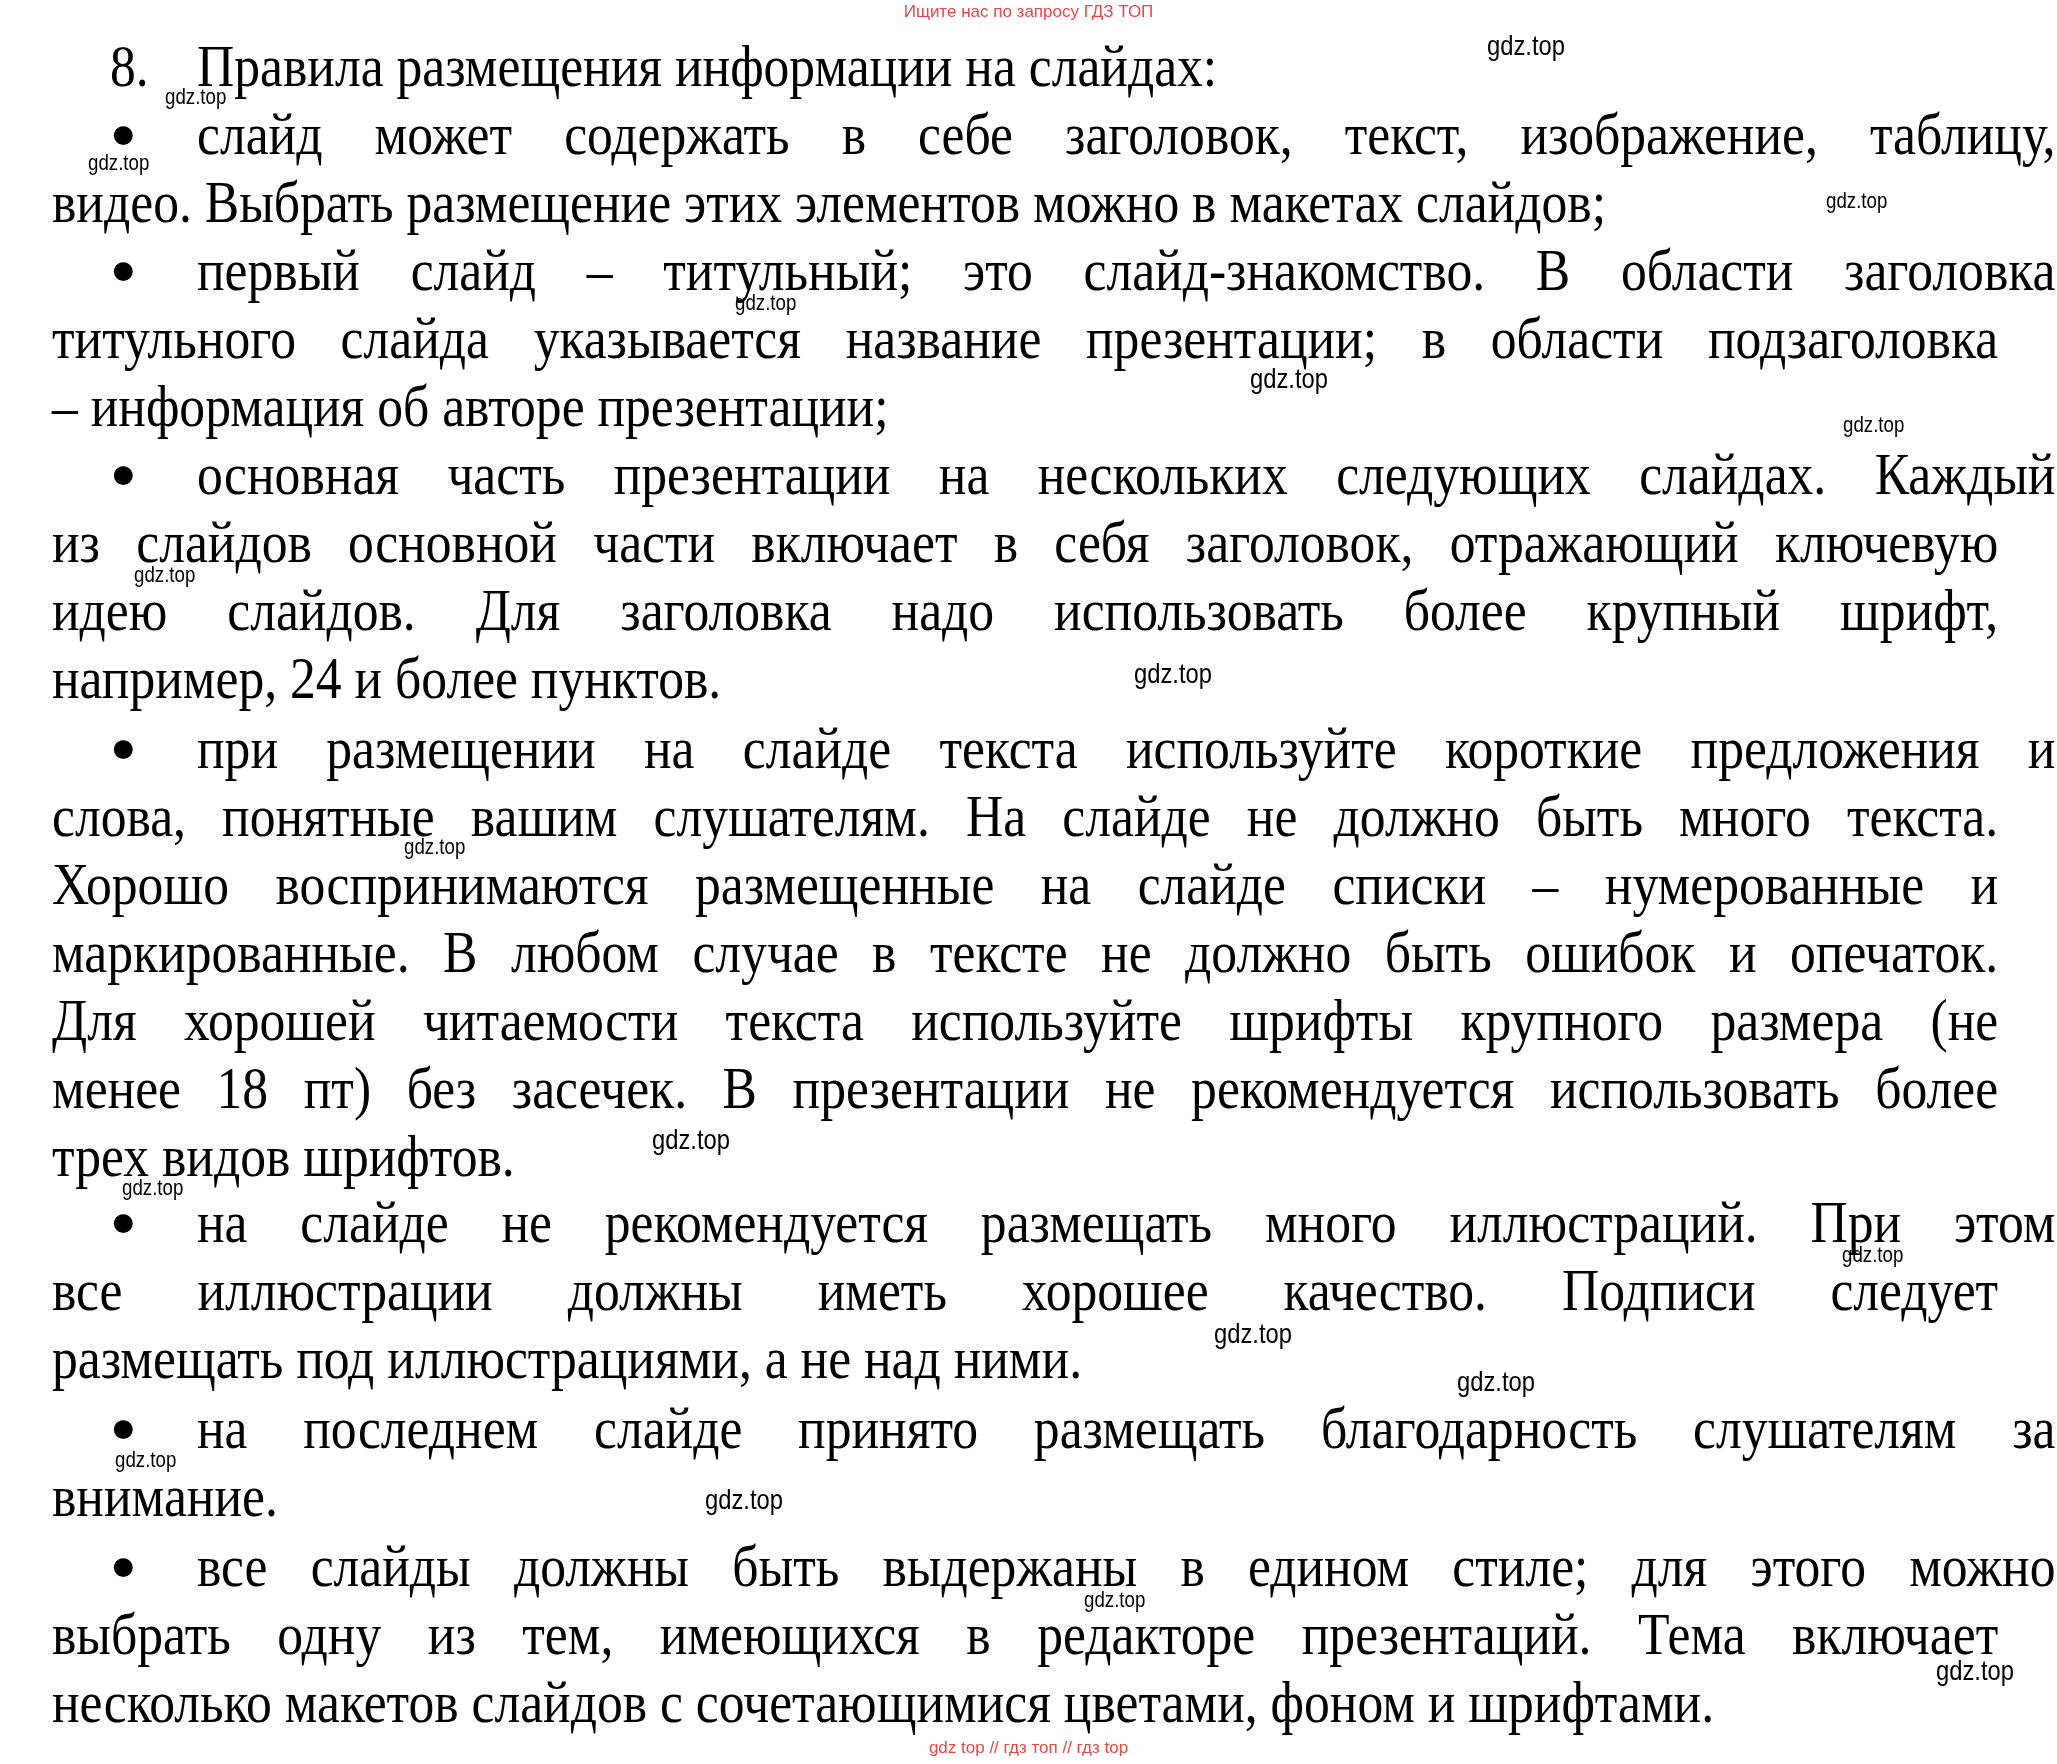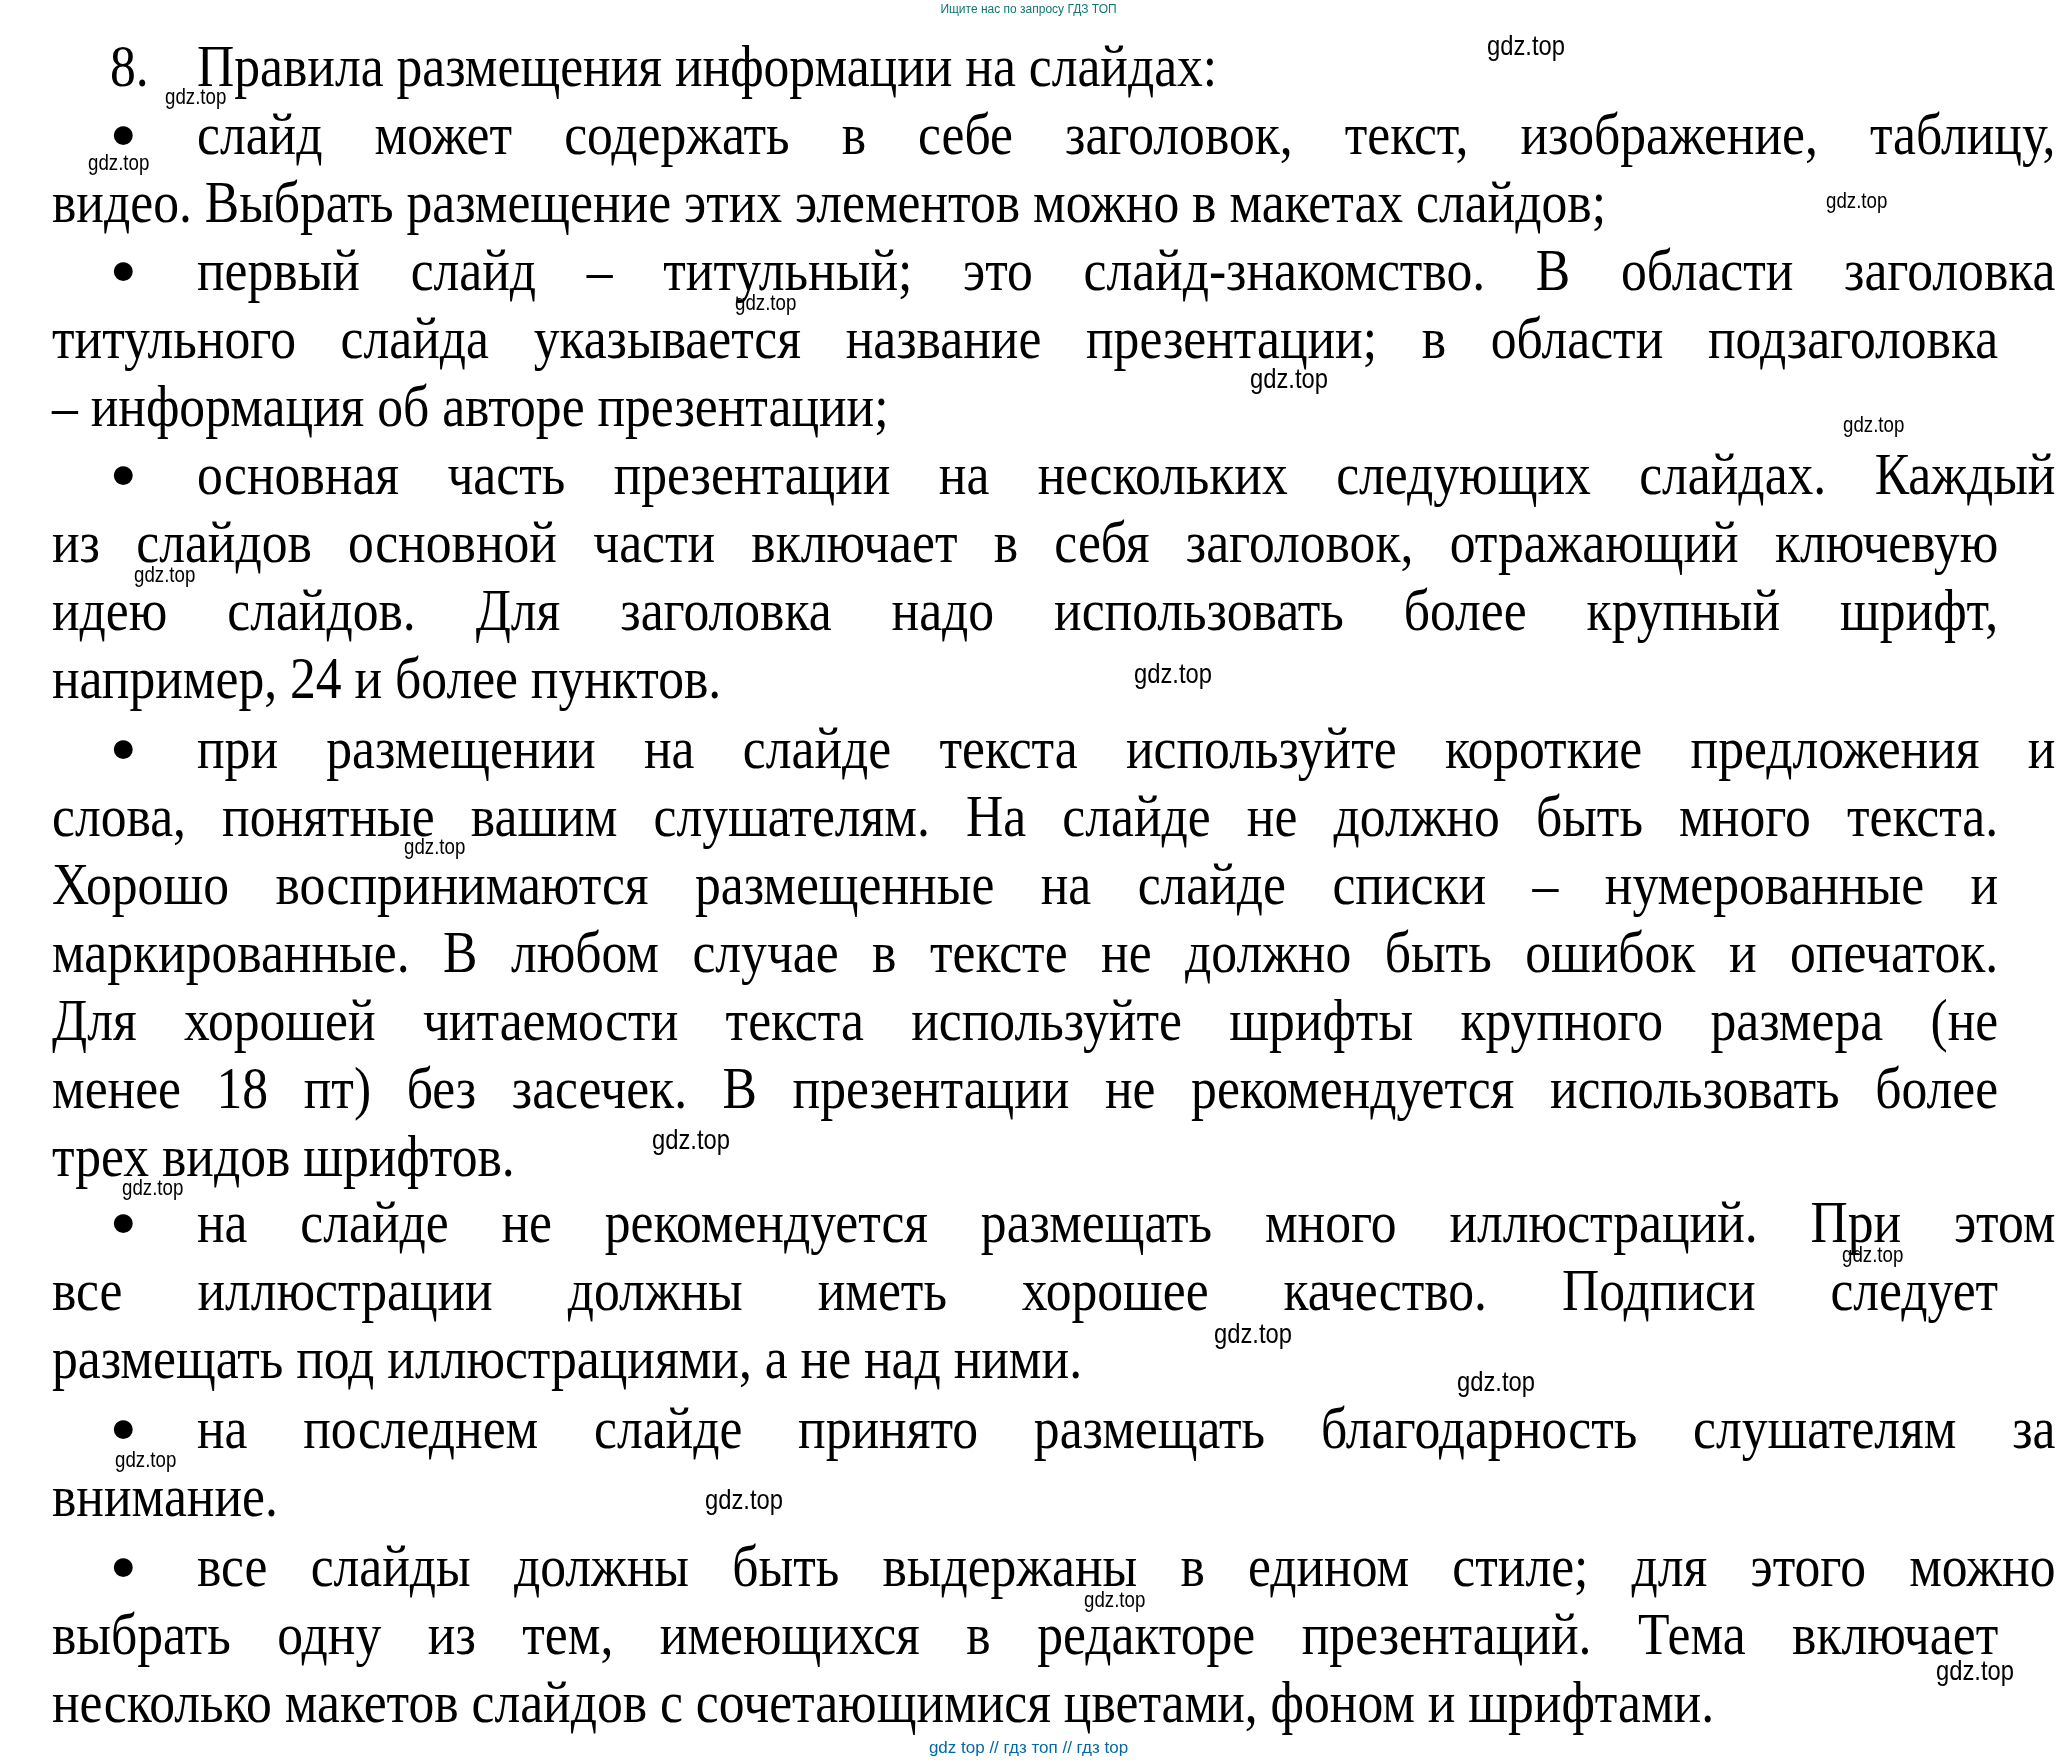--- a/index.html
+++ b/index.html
@@ -1,20 +1,20 @@
 <!DOCTYPE html>
 <html><head>
 <meta charset="utf-8">
 <style>
   html, body { margin:0; padding:0; background:#ffffff; }
   body { width:2057px; height:1764px; position:relative; overflow:hidden; }
   .banner { position:absolute; top:2px; left:0; width:2057px; text-align:center;
-    font-family:"Liberation Sans", sans-serif; font-size:12px; color:#0f766e; }
+    font-family:"Liberation Sans", sans-serif; font-size:17px; color:#ef4444; }
   .footer { position:absolute; top:1738px; left:0; width:2057px; text-align:center;
-    font-family:"Liberation Sans", sans-serif; font-size:17px; color:#0369a1; }
+    font-family:"Liberation Sans", sans-serif; font-size:17px; color:#ef4444; }
   .page { position:absolute; left:52px; top:24px; width:1946px; }
   .line { position:absolute; left:0; white-space:nowrap;
     font-family:"Liberation Serif", serif; font-size:60px; color:#000;
     transform-origin:0 0; transform:scaleX(0.86); line-height:68px; }
   .just { width:2263px; text-align:justify; text-align-last:justify; }
   .bullet { position:absolute; font-family:"Liberation Serif", serif; font-size:44px; color:#000; line-height:68px; }
   .wm { position:absolute; font-family:"Liberation Sans", sans-serif; font-size:28px; color:#000;
     transform:scaleX(0.85); transform-origin:0 0; white-space:nowrap; }
   .wm-sm { font-size:22px; }
 </style>

